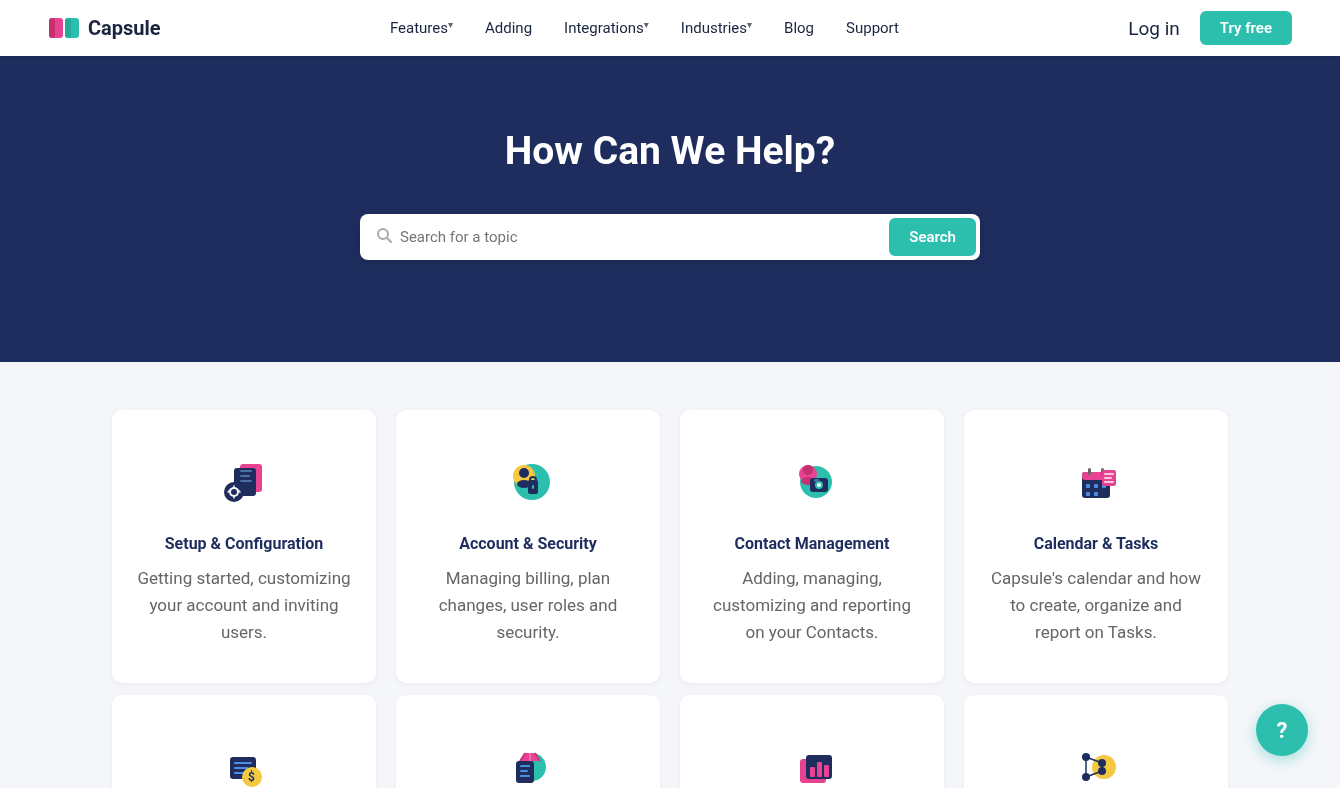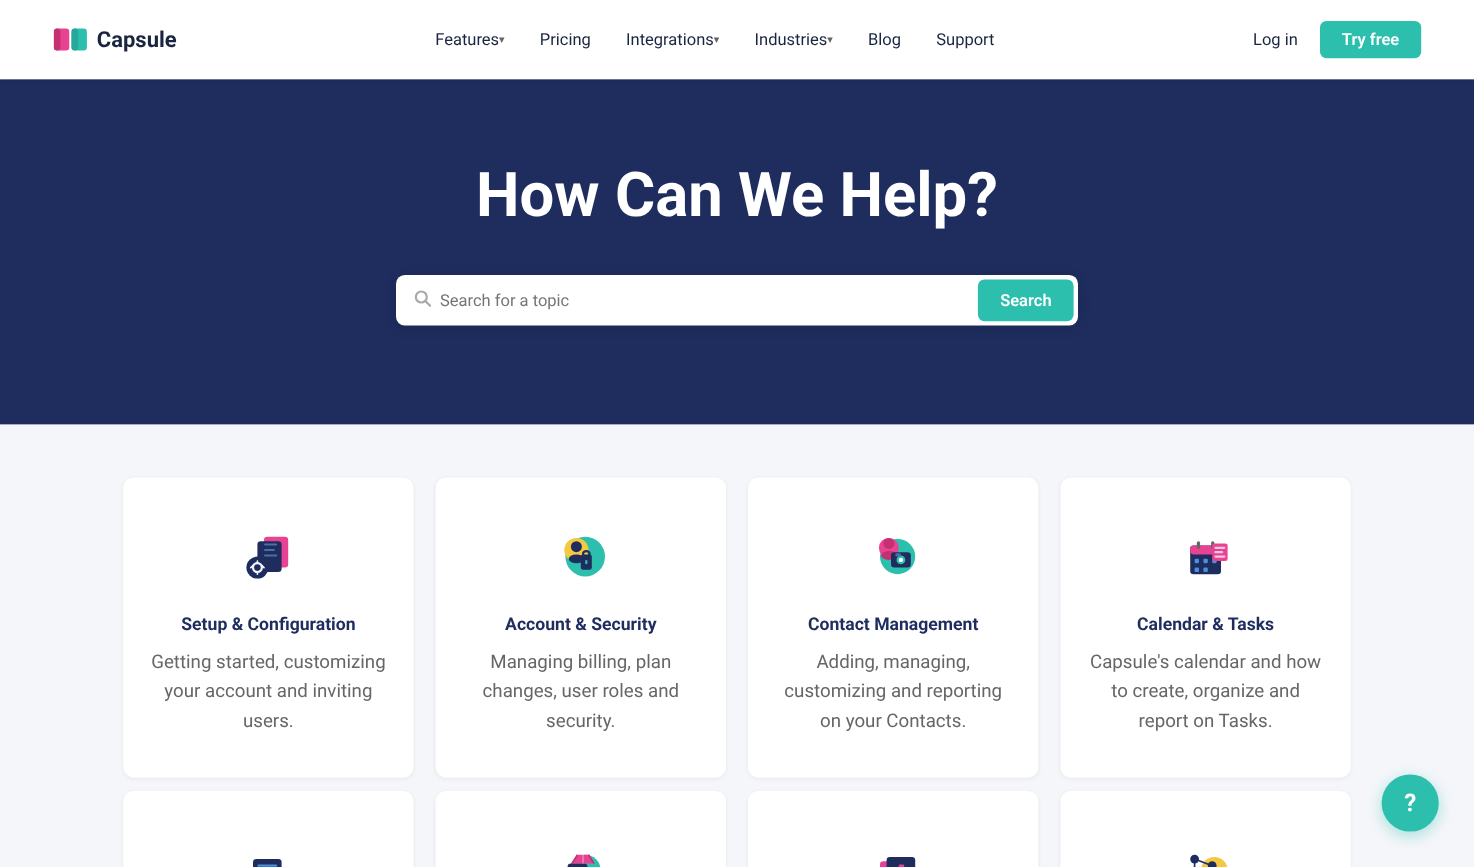--- a/index.html
+++ b/index.html
@@ -5,21 +5,21 @@
     * { margin: 0; padding: 0; box-sizing: border-box; }
     body { font-family: -apple-system, BlinkMacSystemFont, 'Segoe UI', Roboto, sans-serif; background: #f5f6fa; color: #333; }
 
     
     nav {
       background: #fff;
       display: flex;
       align-items: center;
       justify-content: space-between;
       padding: 0 48px;
-      height: 72px;
+      height: 56px;
       box-shadow: 0 1px 4px rgba(0,0,0,0.08);
       position: relative;
       z-index: 10;
     }
     .nav-logo {
       display: flex;
       align-items: center;
       gap: 8px;
       font-size: 20px;
       font-weight: 700;
@@ -32,28 +32,27 @@
     .nav-links {
       display: flex;
       align-items: center;
       gap: 32px;
     }
     .nav-link {
       font-size: 15px;
       color: #1a2540;
       text-decoration: none;
       display: flex;
-      align-items: center;
       gap: 0;
       cursor: pointer;
     }
     .chevron-icon { font-size: 10px; color: #666; }
     .nav-actions { display: flex; align-items: center; gap: 20px; }
     .login-btn {
-      font-size: 15px;
+      font-size: 19px;
       color: #1a2540;
       cursor: pointer;
       background: none;
       border: none;
       font-family: inherit;
     }
     .try-free-btn {
       background: #2dbfad;
       color: #fff;
       border: none;
@@ -66,31 +65,31 @@
     }
 
     
     .hero {
       background: #1e2d5e;
       padding: 72px 20px 90px;
       text-align: center;
     }
     .hero h1 {
       color: #fff;
-      font-size: 56px;
+      font-size: 39px;
       font-weight: 700;
       margin-bottom: 40px;
     }
     .search-bar {
       display: flex;
       align-items: center;
       background: #fff;
       border-radius: 8px;
       max-width: 620px;
-      margin: 0 auto;
+      margin: 12px auto;
       padding: 4px 4px 4px 16px;
       box-shadow: 0 2px 12px rgba(0,0,0,0.12);
     }
     .search-icon-wrap {
       color: #aaa;
       font-size: 16px;
       margin-right: 8px;
     }
     .search-input {
       flex: 1;
@@ -188,21 +187,21 @@
     </svg>
     <span>Capsule</span>
   </div>
 
   <div class="nav-links">
     <a class="nav-link">
       <span>Features</span>
       <span class="chevron-icon">▾</span>
     </a>
     <a class="nav-link">
-      <span>Pricing</span>
+      <span>Adding</span>
     </a>
     <a class="nav-link">
       <span>Integrations</span>
       <span class="chevron-icon">▾</span>
     </a>
     <a class="nav-link">
       <span>Industries</span>
       <span class="chevron-icon">▾</span>
     </a>
     <a class="nav-link">

